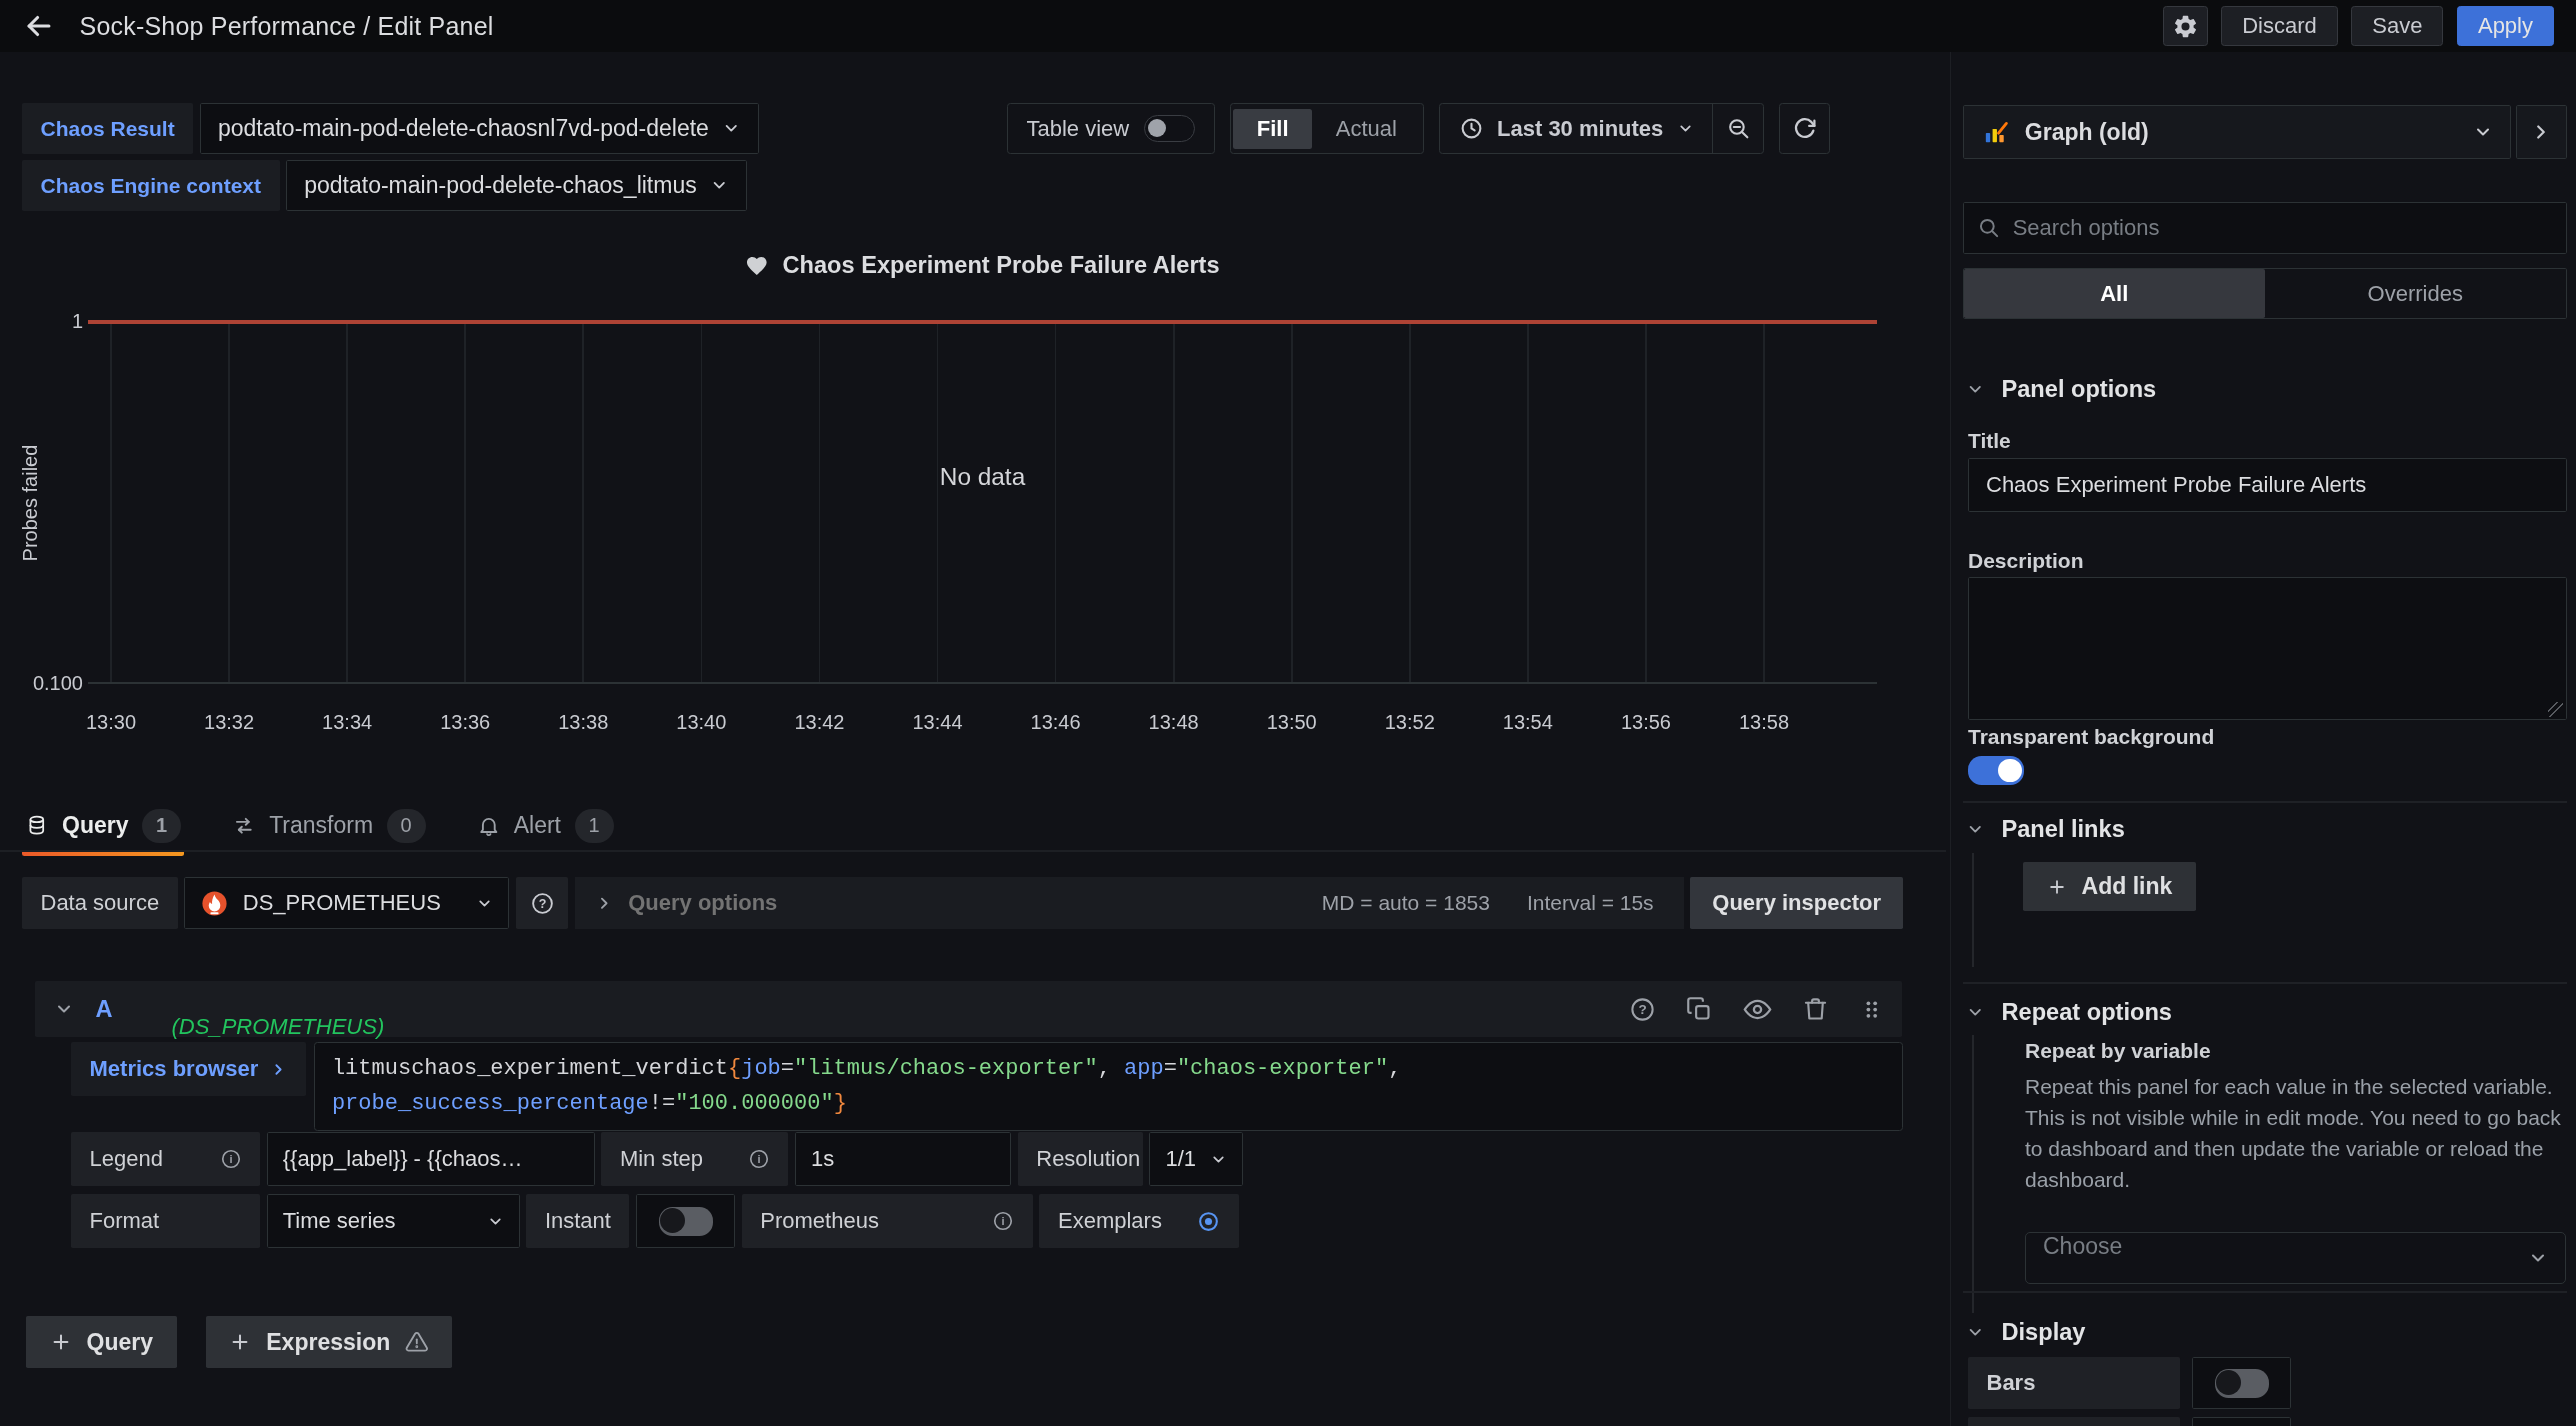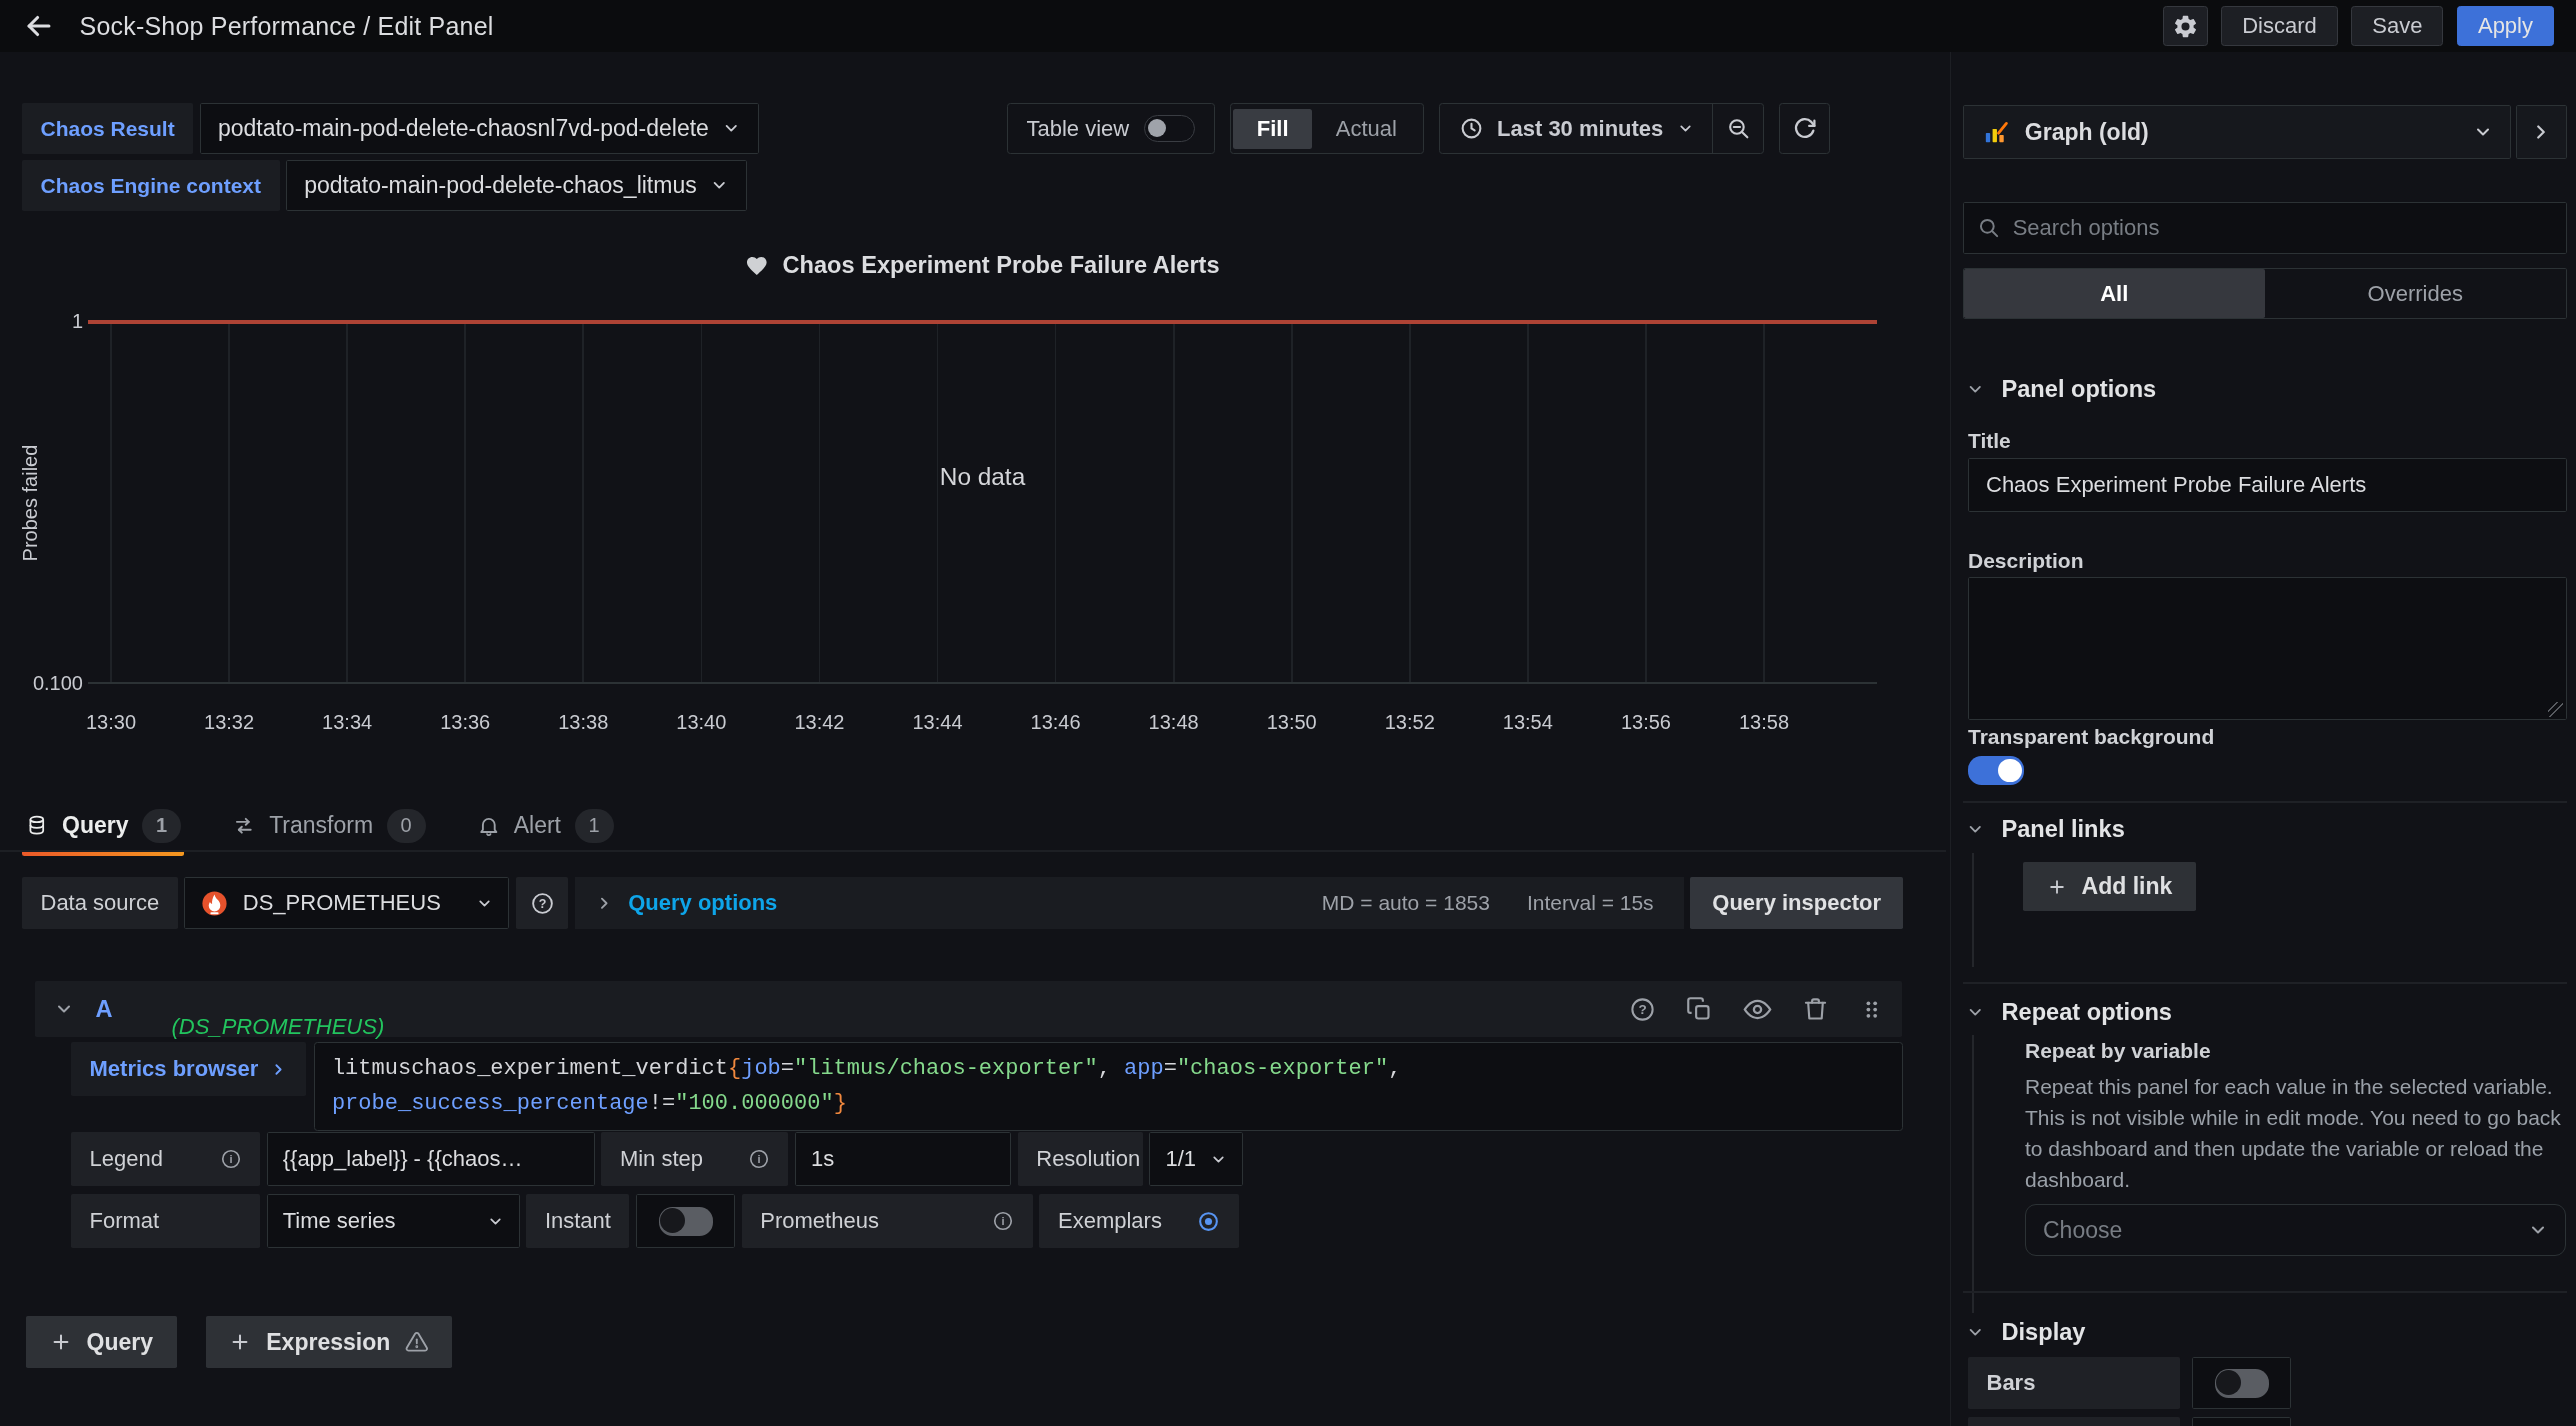--- a/index.html
+++ b/index.html
@@ -83,21 +83,21 @@
            display:flex; align-items:center; justify-content:center; font-size:20px; color:#9da1a8; }
   .tabs-divider { position:absolute; top:798px; left:0; width:1946px; height:1.7px; background:#1d1f24; }
 
   
   .ds-row { position:absolute; top:825px; left:22px; width:1881px; height:52px; display:flex; gap:6.7px; }
   .chip { background:#1f2126; display:flex; align-items:center; gap:11.8px; padding:0 18.5px;
           font-size:22px; color:#cfd1d5; border-radius:1.7px; }
   .select { background:#0d0e12; border:1.7px solid #2c3235; border-radius:1.7px; display:flex;
             align-items:center; gap:13.5px; padding:0 15px; font-size:22px; color:#dcdde0; }
   .qo-strip { flex:1; background:#1a1c21; display:flex; align-items:center; gap:15px; padding:0 20px; }
-  .qo-label { color:#0ea5e9; font-size:22px; font-weight:600; }
+  .qo-label { color:#737373; font-size:22px; font-weight:600; }
   .qo-stats { margin-left:auto; display:flex; gap:37px; font-size:21px; color:#9da1a8; padding-right:10px; }
   .btn-flat { background:#33363c; border:none; height:52px; display:flex; align-items:center;
               padding:0 22px; font-size:22px; font-weight:600; color:#e0e1e3; border-radius:1.7px; cursor:pointer; }
 
   
   .qcard-header { position:absolute; top:929px; left:35px; width:1867px; height:56px; background:#1a1c21;
                   display:flex; align-items:center; gap:22px; padding:0 18.5px; border-radius:1.7px; }
   .refid { color:#6e9fff; font-weight:700; font-size:23.6px; }
   .dshint { color:#22c55e; font-style:italic; font-size:22px; margin-left:37px;margin-top:36px; }
   .hdr-icons { margin-left:auto; display:flex; align-items:center; gap:30px; }
@@ -147,21 +147,21 @@
                 border:1.7px solid #2c3235; border-radius:1.7px; color:#dcdde0; font-size:22px;
                 font-family:"Liberation Sans",sans-serif; padding:0 17px; }
   .side-textarea { position:absolute; left:17px; width:599px; height:143px; background:#0d0e12;
                    border:1.7px solid #2c3235; border-radius:1.7px; resize:none; }
   .resize-corner { position:absolute; width:15px; height:15px;
                    background:linear-gradient(135deg, transparent 5.9px, #585b60 5.9px 7.6px, transparent 7.6px 11px, #585b60 11px 12.6px, transparent 12.6px); }
   .divider { position:absolute; left:11.8px; width:604px; height:1.7px; background:#1f2126; }
   .guide { position:absolute; left:21px; width:1.7px; background:#24262b; }
   .desc-text { position:absolute; left:74px; width:542px; font-size:21px; line-height:31px; color:#9aa0a8; }
   .choose { position:absolute; left:74px; width:541px; height:52px; background:#101116; border:1.7px solid #2c3235;
-            border-radius:11px; display:flex; align-items:center; padding:0 17px; font-size:23px; color:#787d84; }
+            border-radius:5px; display:flex; padding:0 17px; font-size:23px; color:#787d84;margin-top:28px; }
   .mini-chip { position:absolute; background:#1f2126; border-radius:1.7px; display:flex; align-items:center;
                padding:0 18.5px; font-size:22px; font-weight:600; color:#d0d2d6; }
 </style>
 </head>
 <body>
 
 <div class="app">
 
   <header class="topbar">
     <span class="i">

